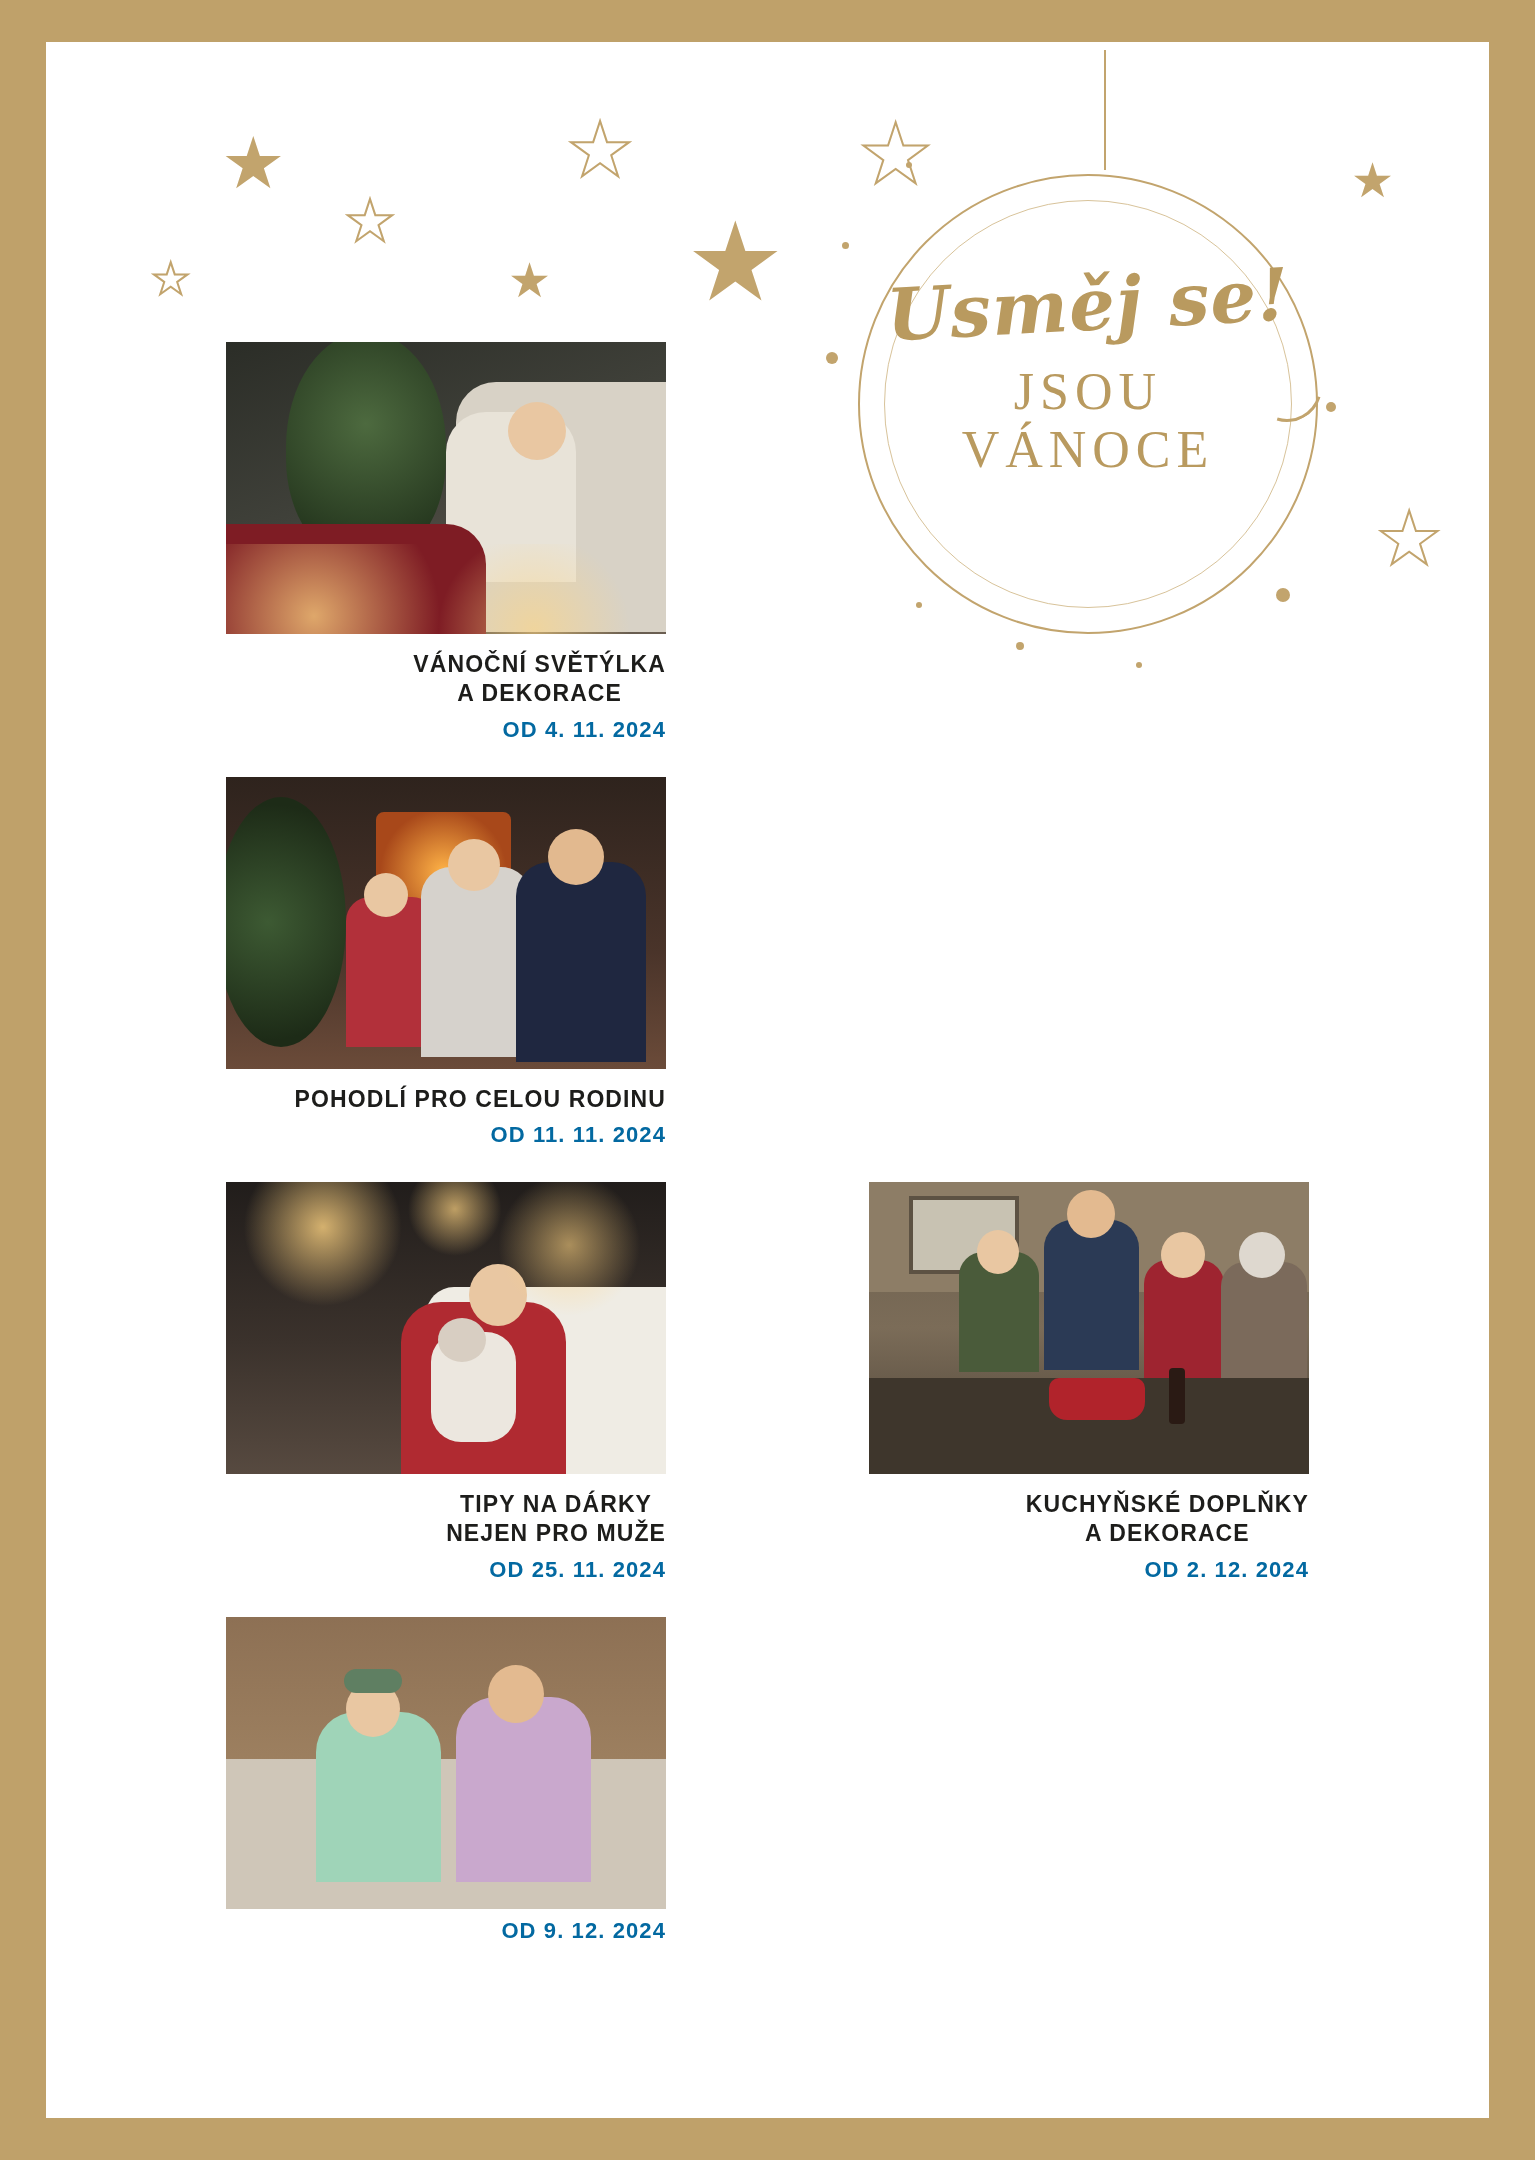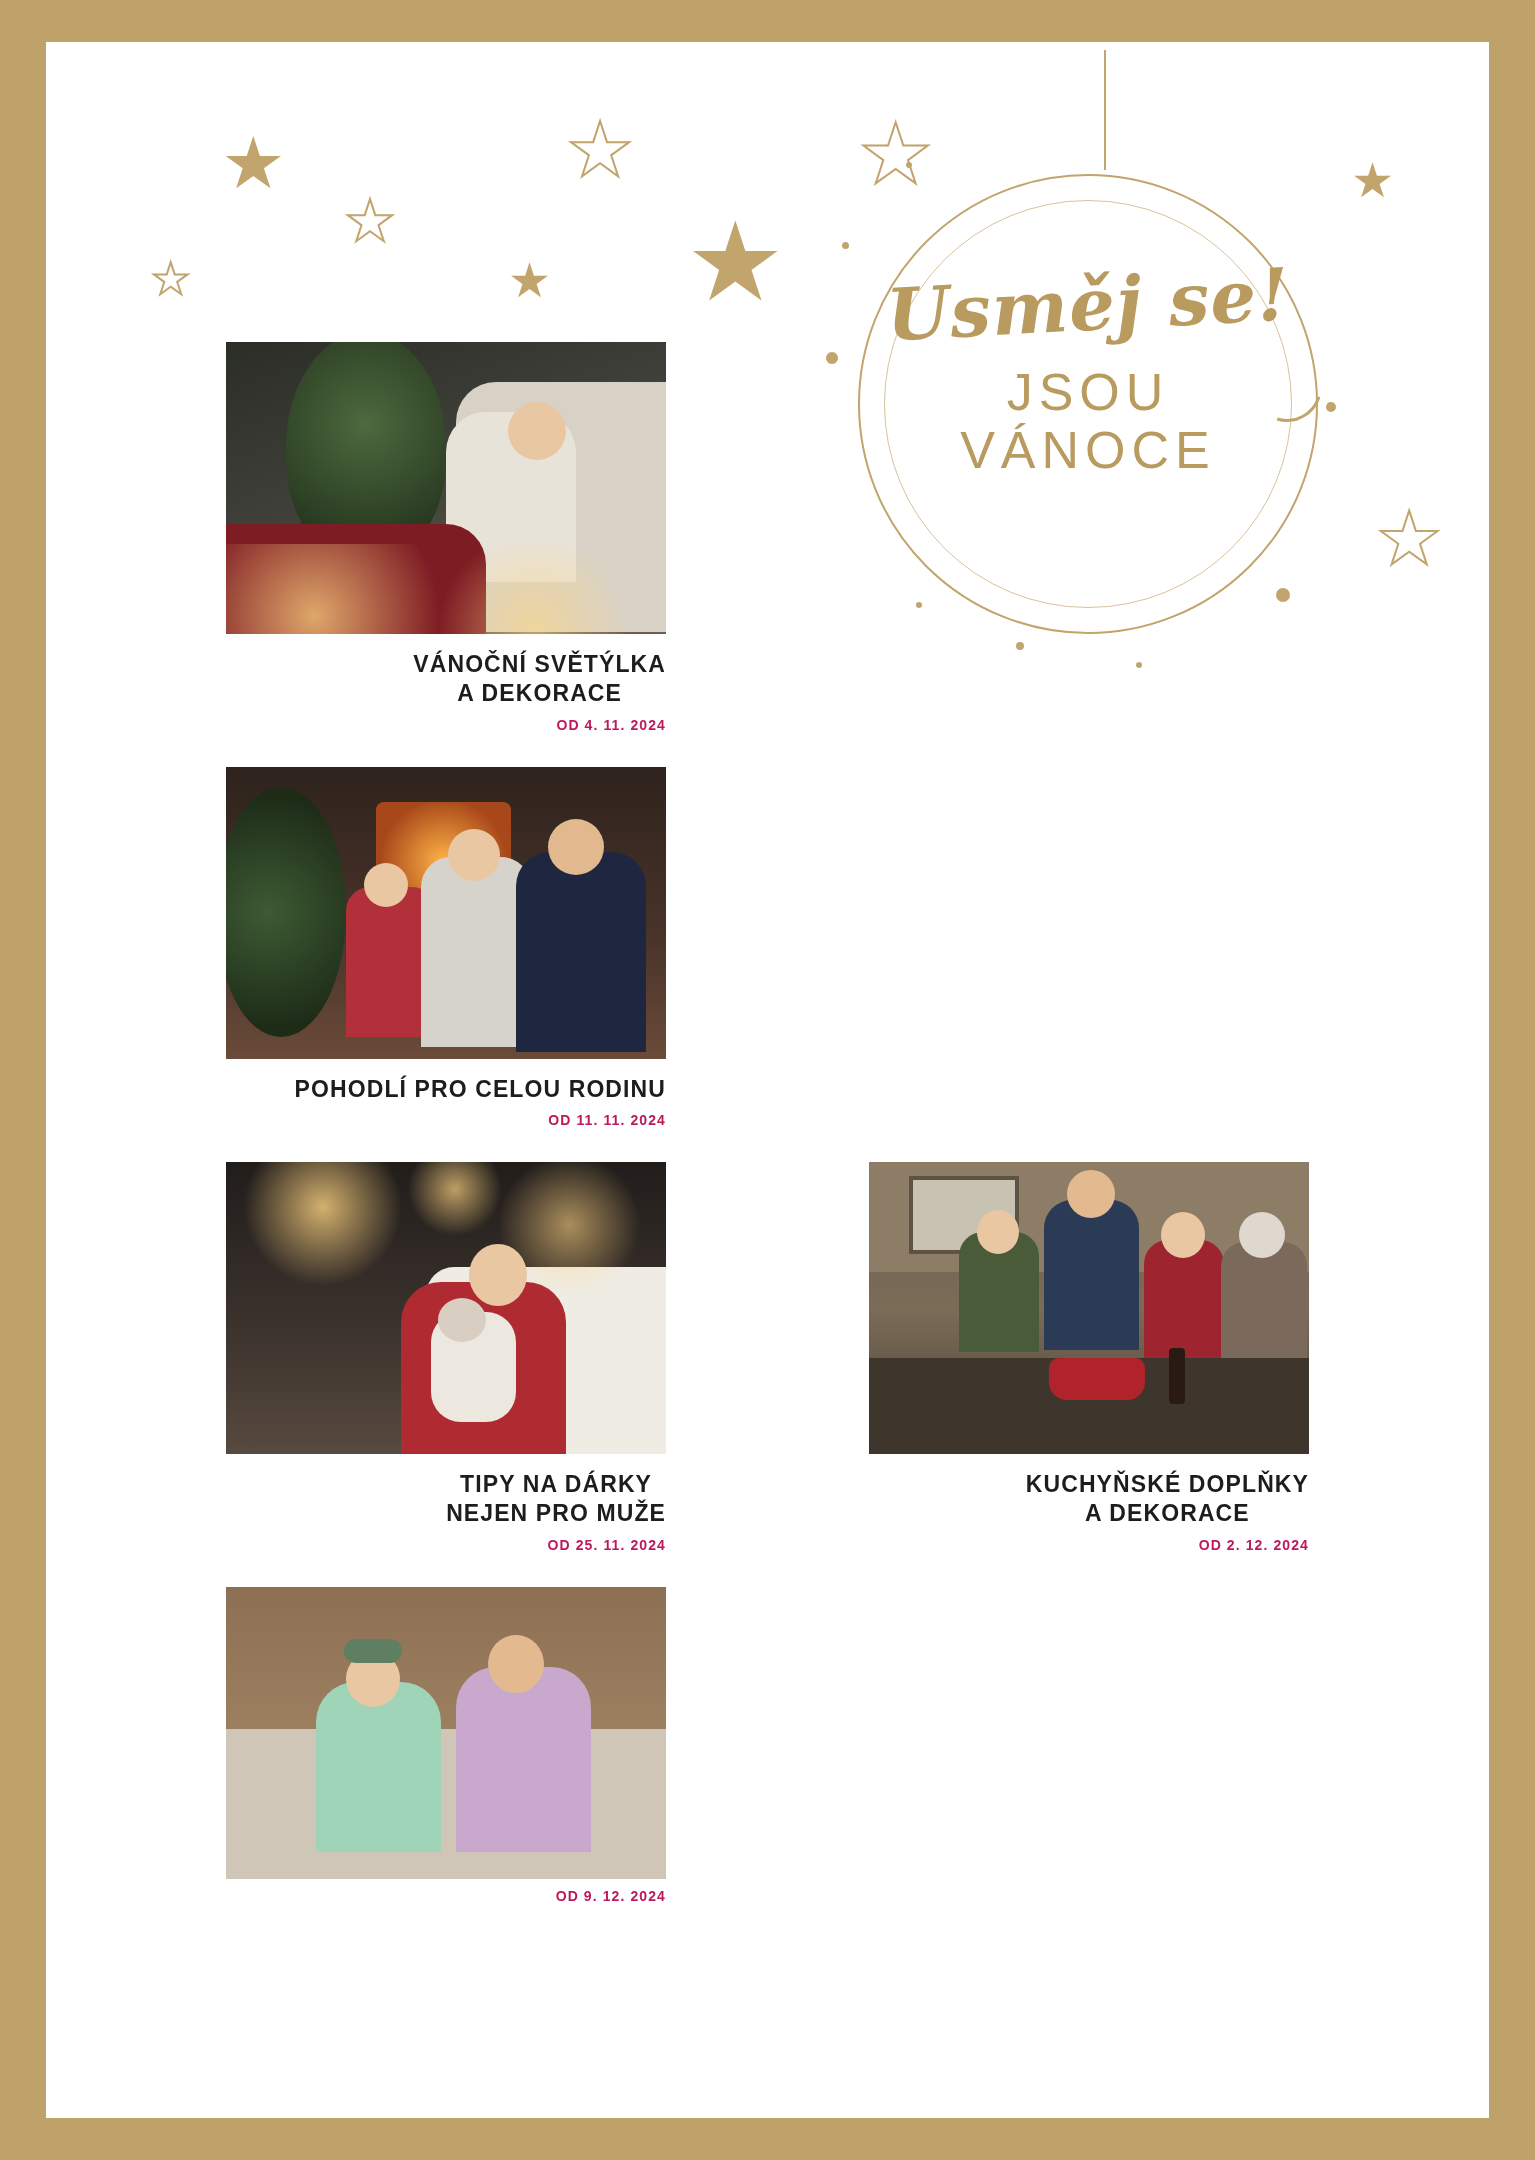--- a/index.html
+++ b/index.html
@@ -96,20 +96,21 @@
     color: #b99a5f;
     transform: rotate(-3deg);
   }
   .hero-sub {
     margin-top: 16px;
     font-size: 52px;
     letter-spacing: 6px;
     line-height: 1.12;
     color: #b99a5f;
     font-weight: 400;
+    font-family: Liberation Serif, serif;
   }
   .hero-smile {
     position: absolute;
     right: 44px;
     top: 250px;
     width: 70px;
     height: 70px;
     border: 3px solid #c2a46d;
     border-top-color: transparent;
     border-right-color: transparent;
@@ -151,24 +152,24 @@
     font-size: 23px;
     font-weight: bold;
     letter-spacing: 1.1px;
     color: #1d1d1b;
     text-align: center;
     line-height: 1.25;
     text-transform: uppercase;
   }
   .card-date {
     margin-top: 9px;
-    font-size: 14px;
+    font-size: 22px;
     font-weight: bold;
     letter-spacing: 1.1px;
-    color: #be185d;
+    color: #0369a1;
     text-align: center;
   }
 
   
   .ph { position: absolute; }
 
   
   .i1 { background: linear-gradient(160deg,#2b2d27 0%,#40413a 45%,#6b5f52 100%); }
   .i1 .tree { left: 60px; top: -10px; width: 160px; height: 230px; background: radial-gradient(circle at 50% 40%, #4d6a3f 0%, #26381f 75%); border-radius: 50% 50% 45% 45%; }
   .i1 .chair { right: -10px; top: 40px; width: 220px; height: 250px; background: #d8d2c6; border-radius: 40px 0 0 0; }

